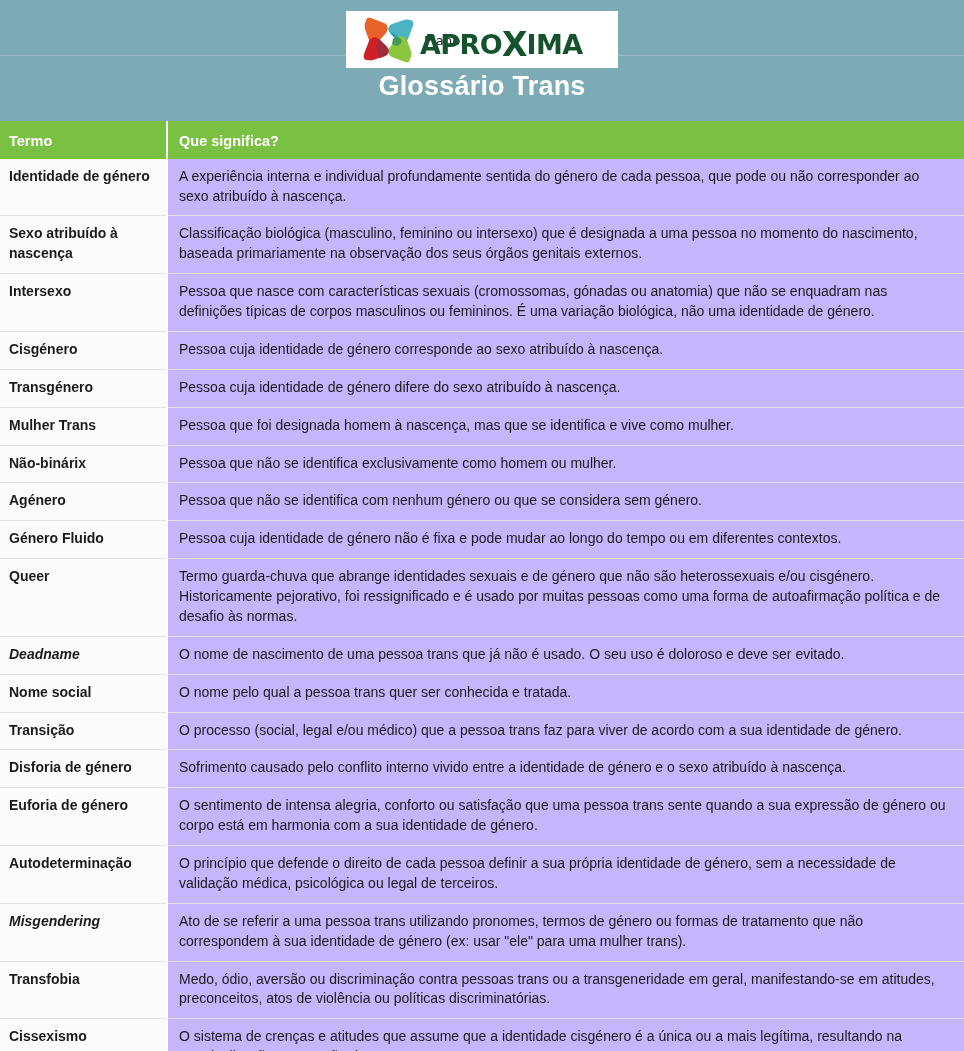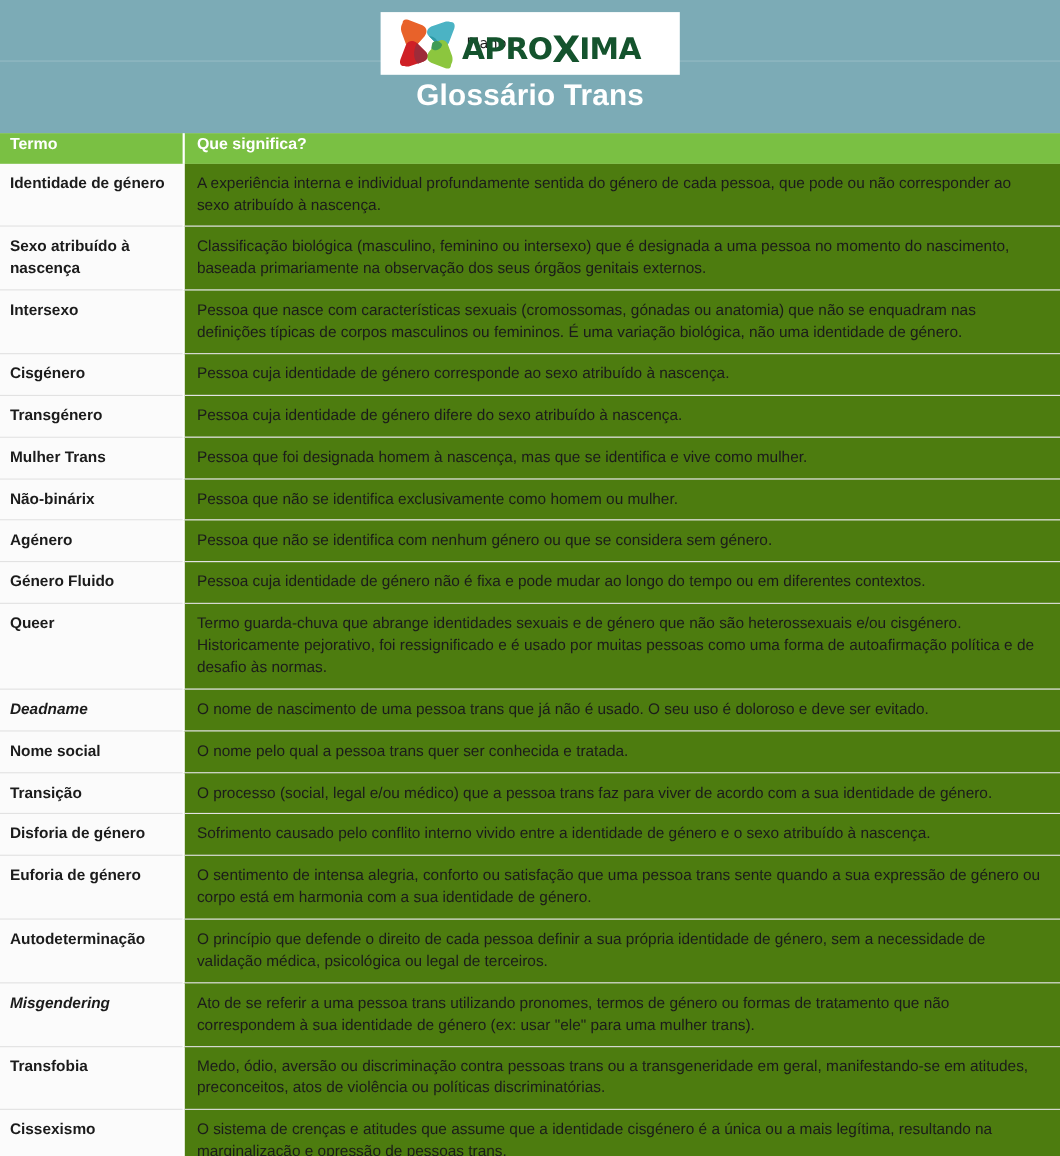--- a/index.html
+++ b/index.html
@@ -119,21 +119,21 @@
   .glossary col.c-term { width: 167px; }
   .glossary col.c-def  { width: 797px; }
 
   .glossary thead th {
     background: #7ac043;
     color: #ffffff;
     font-family: "Liberation Sans", sans-serif;
     font-weight: bold;
     font-size: 14.5px;
     text-align: left;
-    padding: 2px 10px 9px 10px;
+    padding: 12px 10px 9px 10px;
     line-height: 1.15;
     vertical-align: middle;
     border: none;
   }
   .glossary thead th.th-term { padding-left: 9px; }
   .glossary thead th.th-def {
     padding-left: 11px;
     border-left: 2px solid #ffffff;
   }
 
@@ -151,21 +151,21 @@
   }
   .glossary tbody td.td-term {
     font-weight: bold;
     background: #fbfbfb;
     padding-left: 9px;
     padding-right: 6px;
     word-wrap: break-word;
     overflow-wrap: break-word;
   }
   .glossary tbody td.td-def {
-    background: #4d7c0f;
+    background: #c4b5fd;
     border-left: 2px solid #ffffff;
     padding-left: 11px;
     padding-right: 16px;
   }
   .glossary tbody td.td-term.italic {
     font-style: italic;
   }
 </style>
 </head>
 <body>

